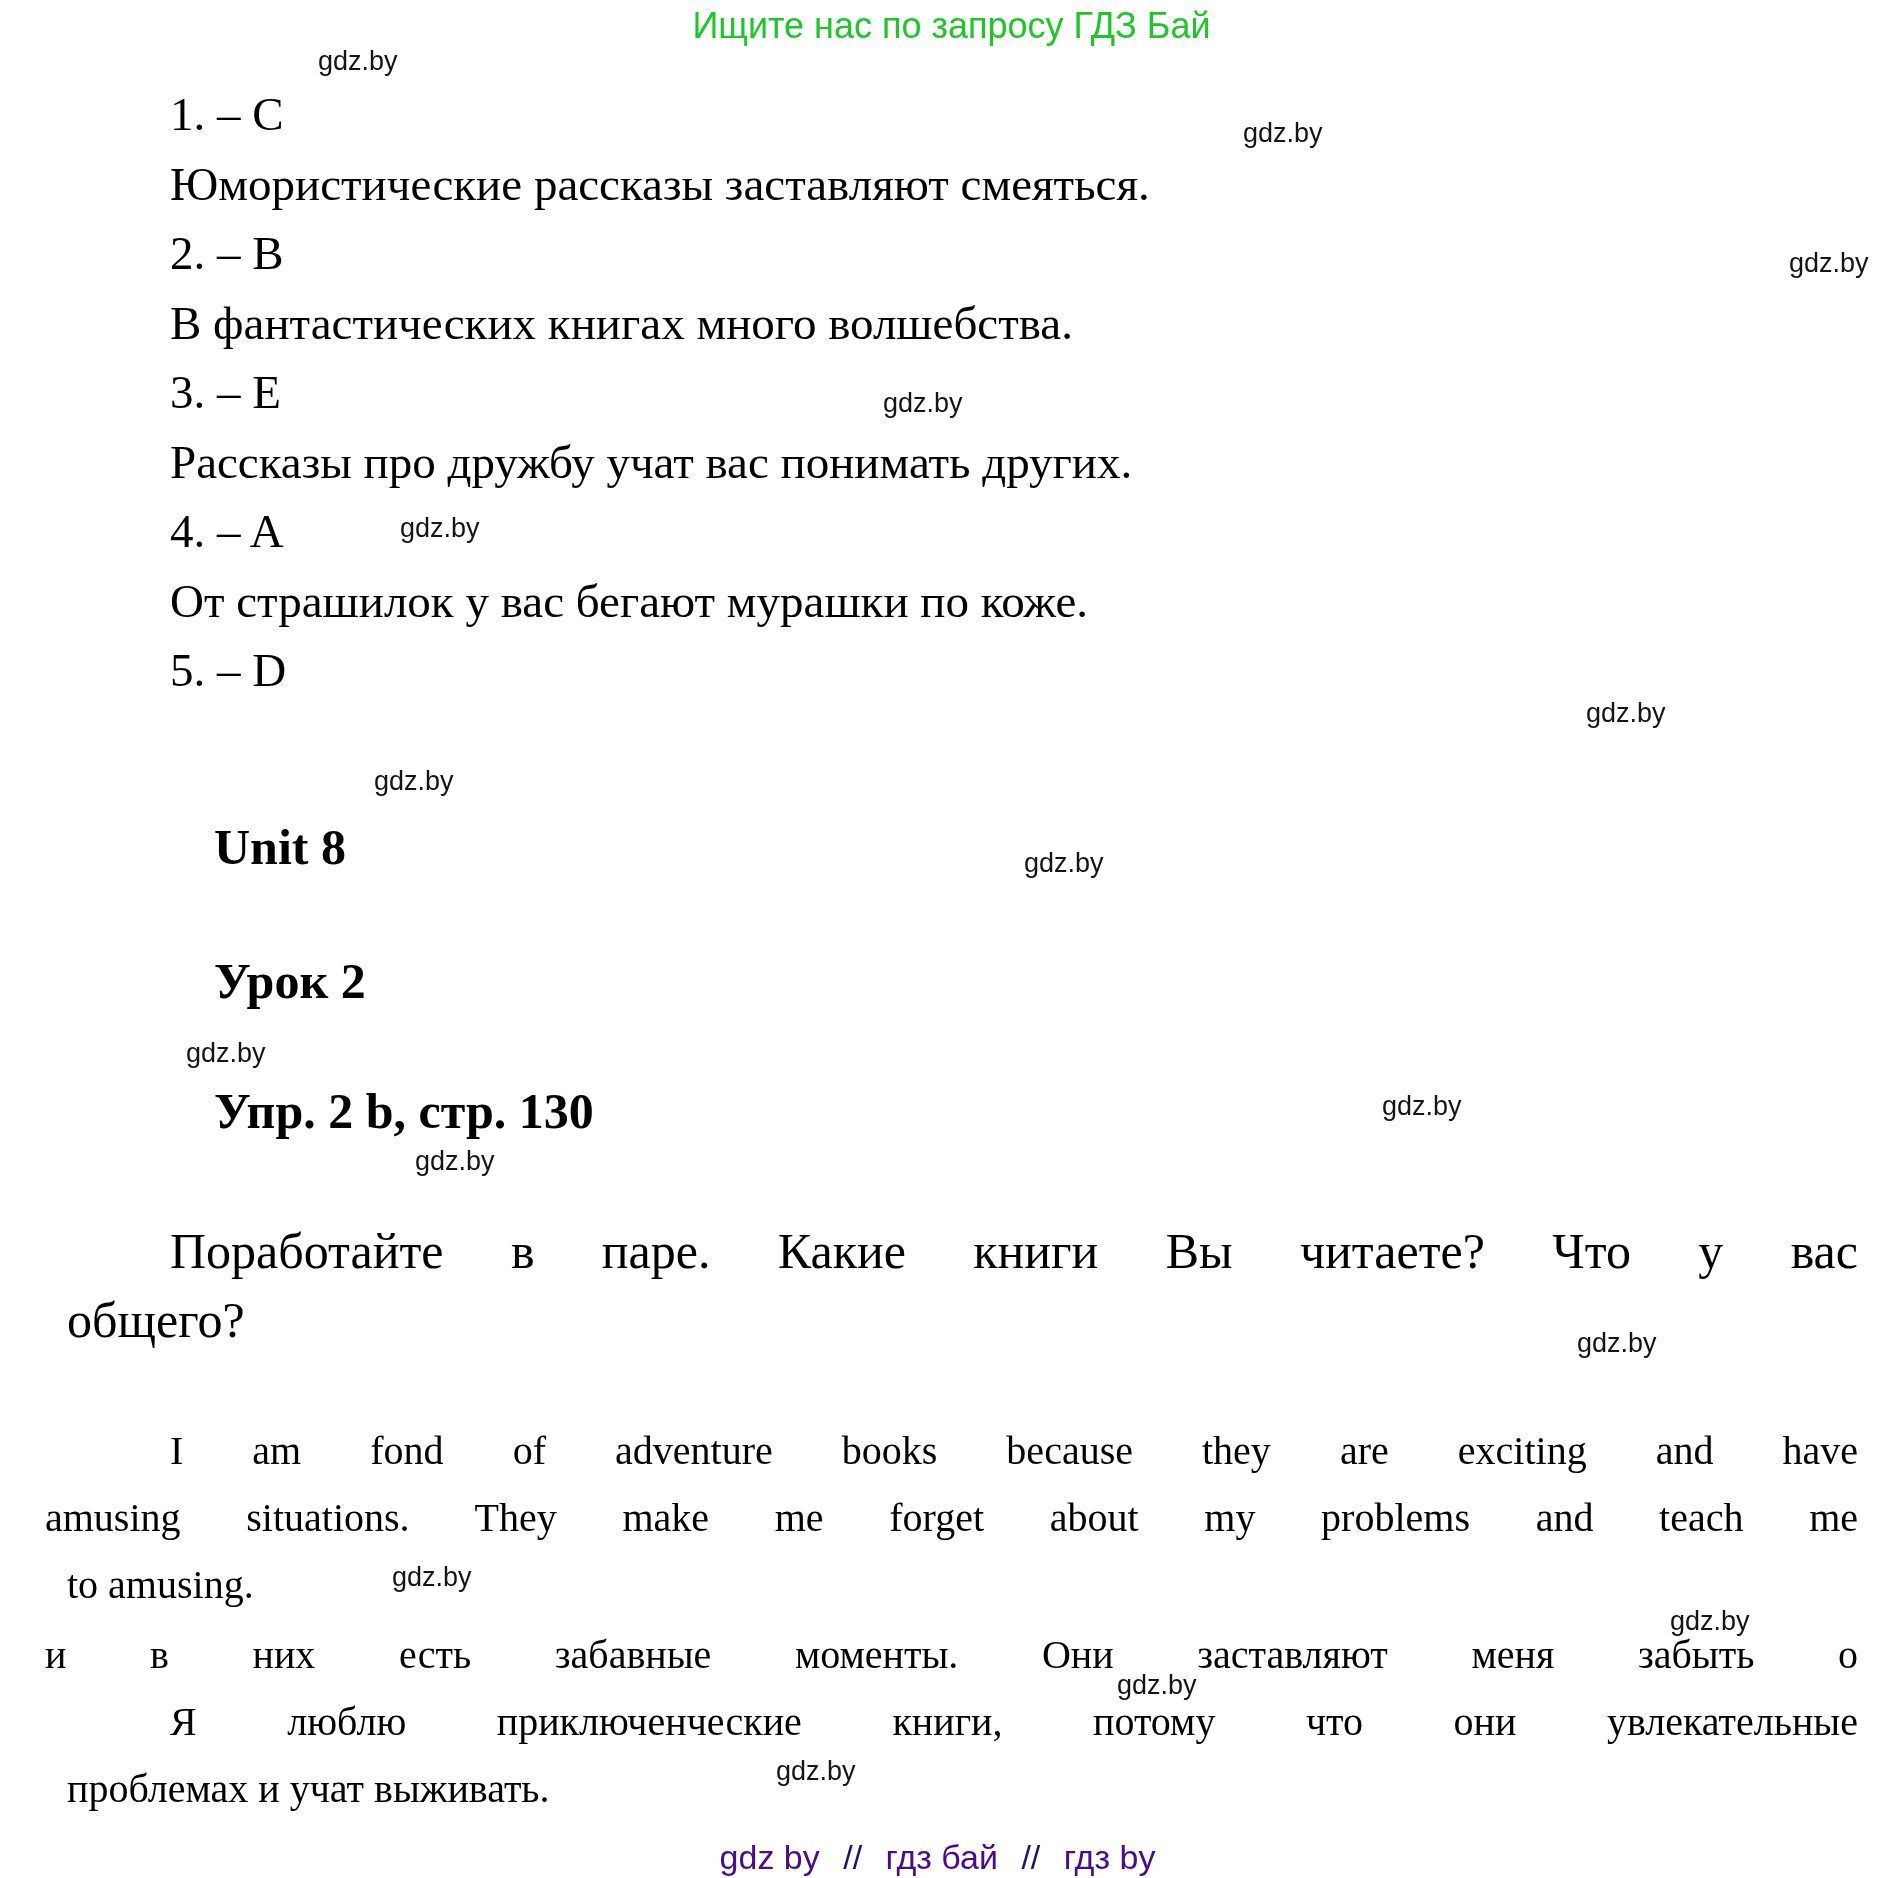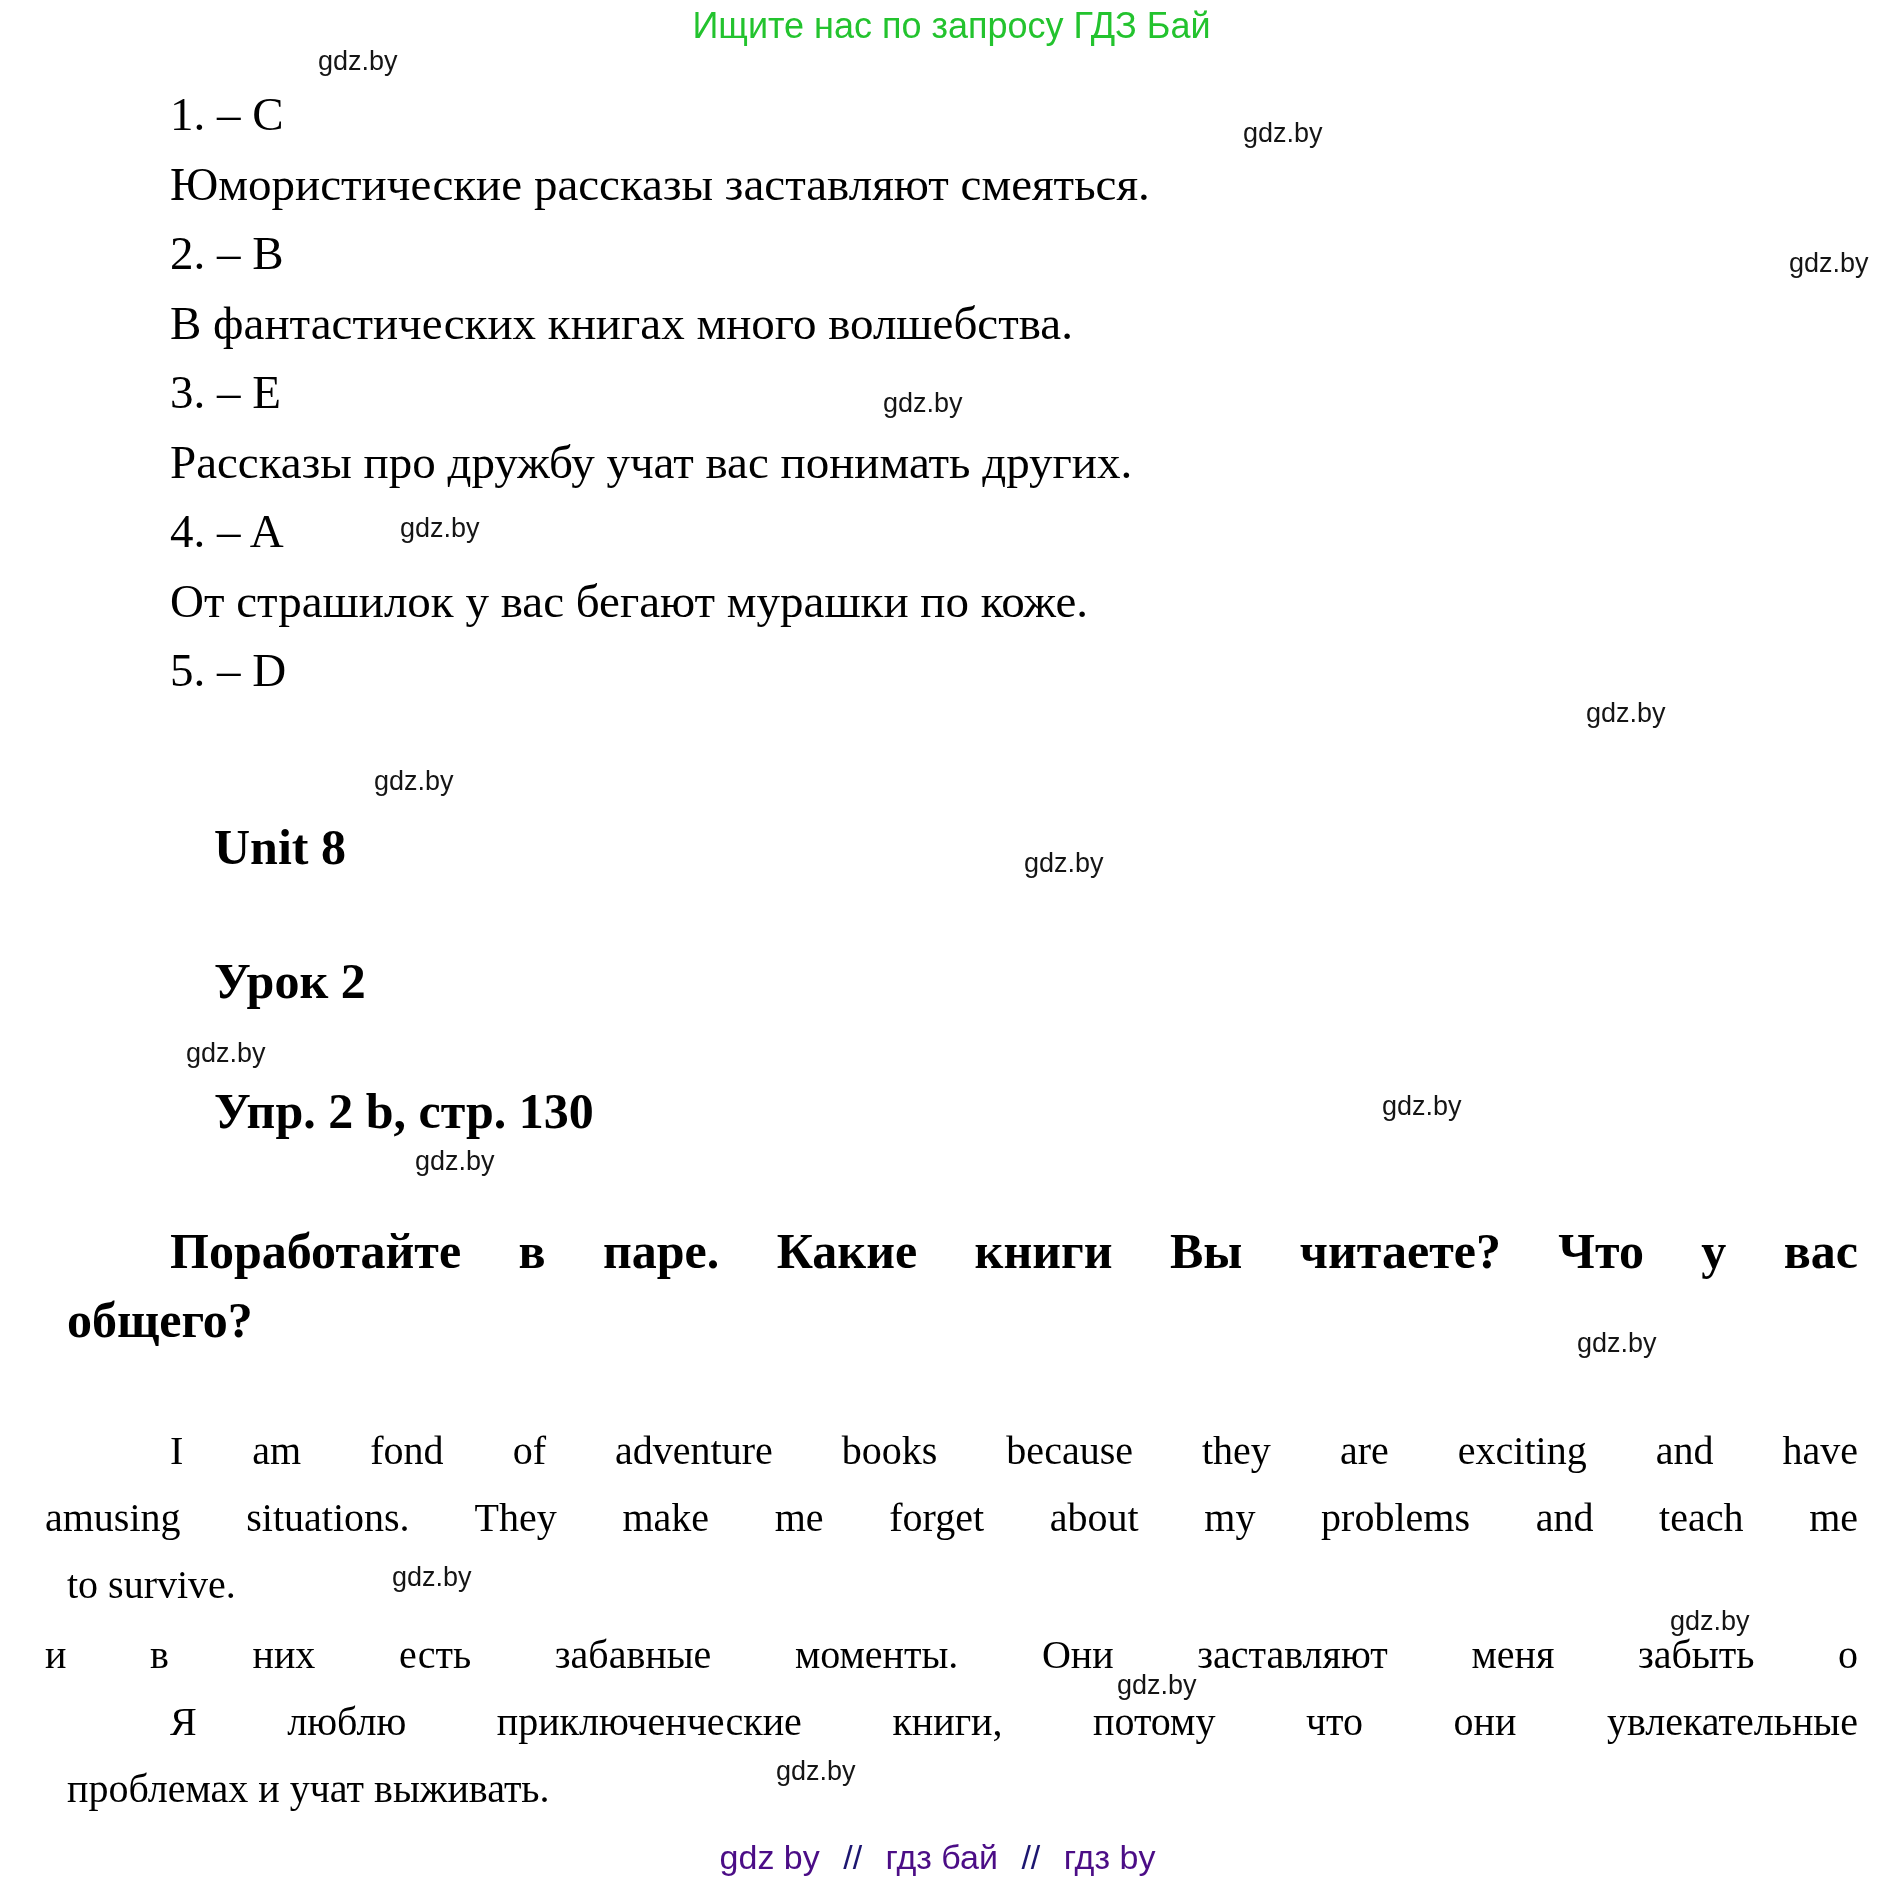--- a/index.html
+++ b/index.html
@@ -45,21 +45,21 @@
   .para{
     left:45px;width:1813px;
     font-size:40px;
   }
   .para .pline{
     text-align:justify;text-align-last:justify;
     height:67px;line-height:67px;white-space:nowrap;
   }
   .para .pline.first{text-indent:125px;}
   .para .pline.last{text-align:left;text-align-last:left;white-space:nowrap;margin-left:22px;}
-  .para.bold{font-size:50px;font-weight:bold;}
+  .para.bold{font-size:50px;font-weight:normal;}
   .para.bold .pline{height:69px;line-height:69px;}
   
   .footer{
     top:1838px;left:0;width:1875px;text-align:center;
     font-family:"Liberation Sans", sans-serif;
     font-size:34px;line-height:38px;color:var(--purple);
     white-space:nowrap;
   }
   .footer .word{color:var(--purple);}
   .footer .slash{color:var(--slash);padding:0 14px;}
@@ -103,21 +103,21 @@
 <div class="abs h-bold" style="top:1083px;">Упр. 2 b, стр. 130</div>
 
 <div class="abs para bold" style="top:1217px;">
   <div class="pline first">Поработайте в паре. Какие книги Вы читаете? Что у вас</div>
   <div class="pline last">общего?</div>
 </div>
 
 <div class="abs para" style="top:1417px;">
   <div class="pline first">I am fond of adventure books because they are exciting and have</div>
   <div class="pline">amusing situations. They make me forget about my problems and teach me</div>
-  <div class="pline last">to survive.</div>
+  <div class="pline last">to amusing.</div>
 </div>
 
 <div class="abs para" style="top:1621px;">
   <div class="pline">и в них есть забавные моменты. Они заставляют меня забыть о</div>
   <div class="pline first">Я люблю приключенческие книги, потому что они увлекательные</div>
   <div class="pline last">проблемах и учат выживать.</div>
 </div>
 
 <div class="abs footer">
   <span class="word">gdz by</span>

